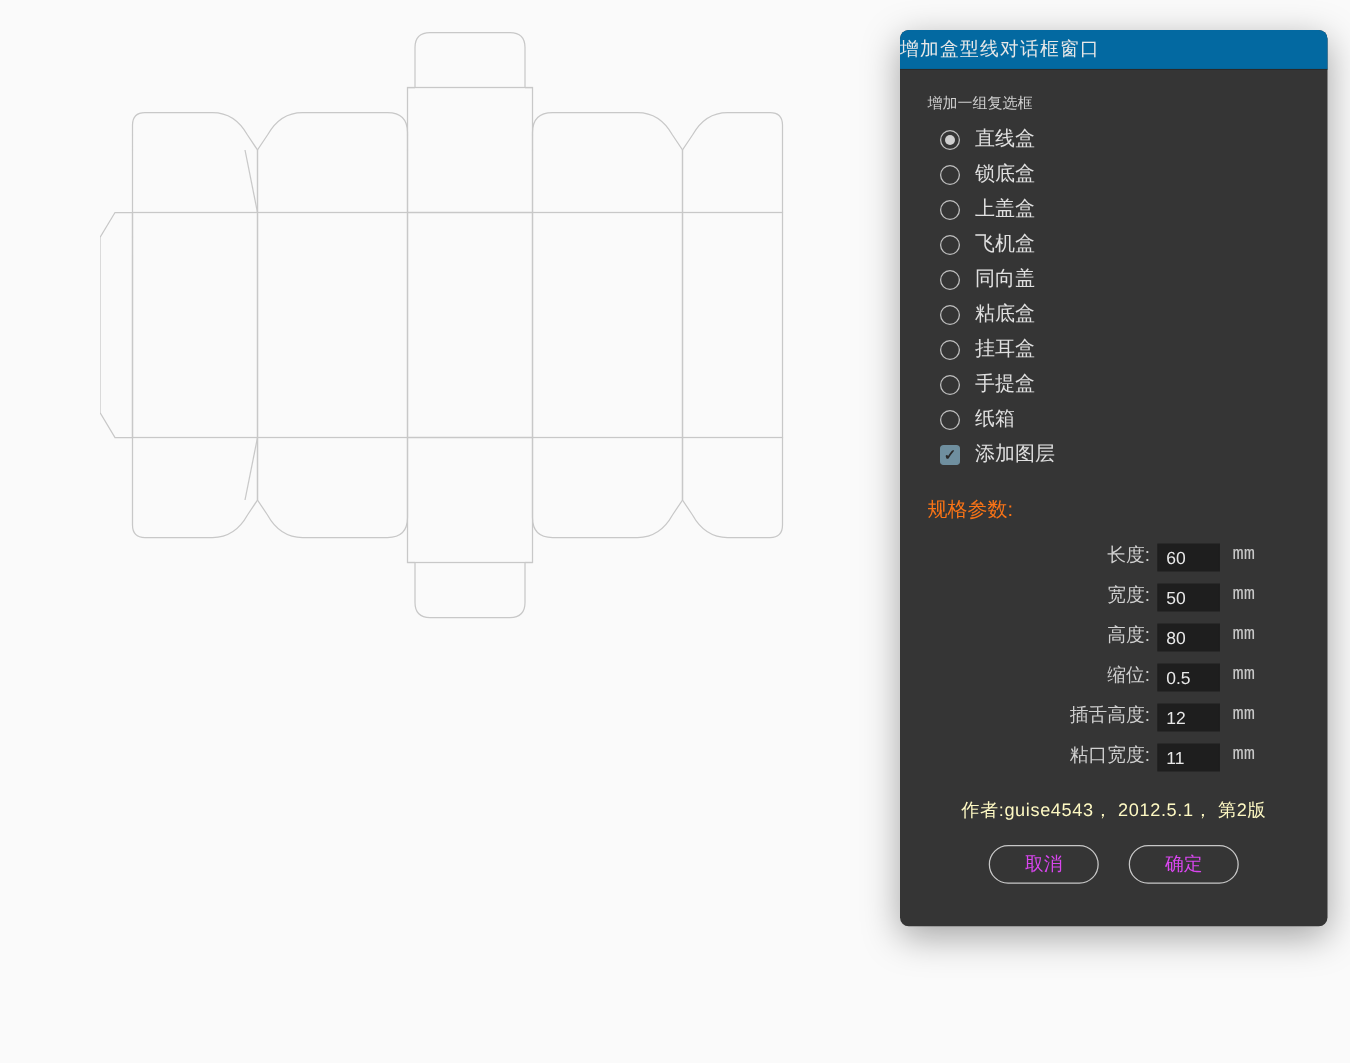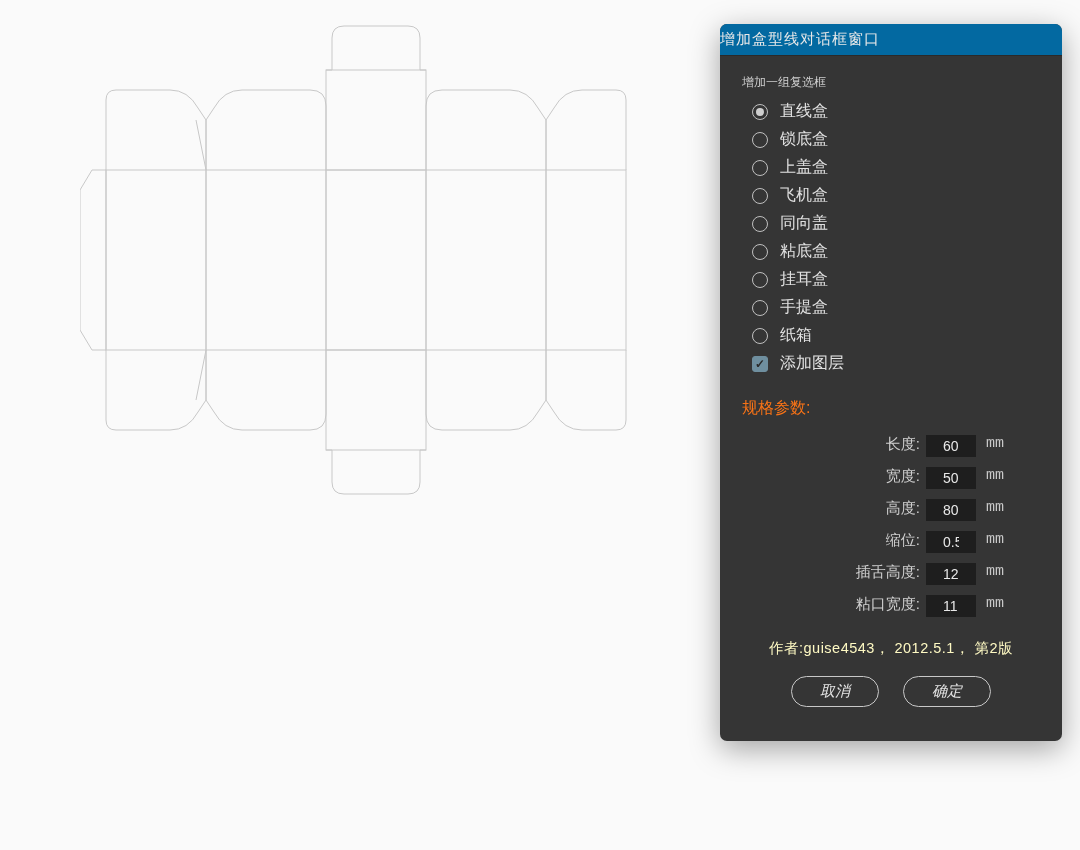--- a/index.html
+++ b/index.html
@@ -126,21 +126,21 @@
       font-size: 15px;
       margin-right: 6px;
       text-align: right;
     }
     .param-input {
       background: #1e1e1e;
       border: 1px solid #1e1e1e;
       color: #e8e8e8;
       width: 50px;
       height: 22px;
-      padding: 2px 16px;
+      padding: 2px 6px;
       font-size: 14px;
       margin-right: 10px;
     }
     .param-unit {
       color: #c8c8c8;
       font-size: 15px;
       width: 30px;
       font-family: Liberation Mono, monospace;
     }
     .author-line {
@@ -151,27 +151,26 @@
       letter-spacing: 0.5px;
     }
     .btn-row {
       display: flex;
       justify-content: center;
       gap: 24px;
     }
     .btn {
       background: transparent;
       border: 1.5px solid #c8c8c8;
-      color: #e5e5e5;
+      color: #d946ef;
       border-radius: 18px;
       padding: 5px 28px;
       font-size: 15px;
       cursor: pointer;
       font-family: inherit;
-      font-style: italic;
     }
   </style>
 </head>
 <body>
 
 <div class="canvas-area">
   <svg width="570" height="520">
     <g fill="none" stroke="#c8c8c8" stroke-width="1">
 
       <path d="M 0 170 L 12 150 L 26 150 L 26 330 L 12 330 L 0 310 Z"></path>

